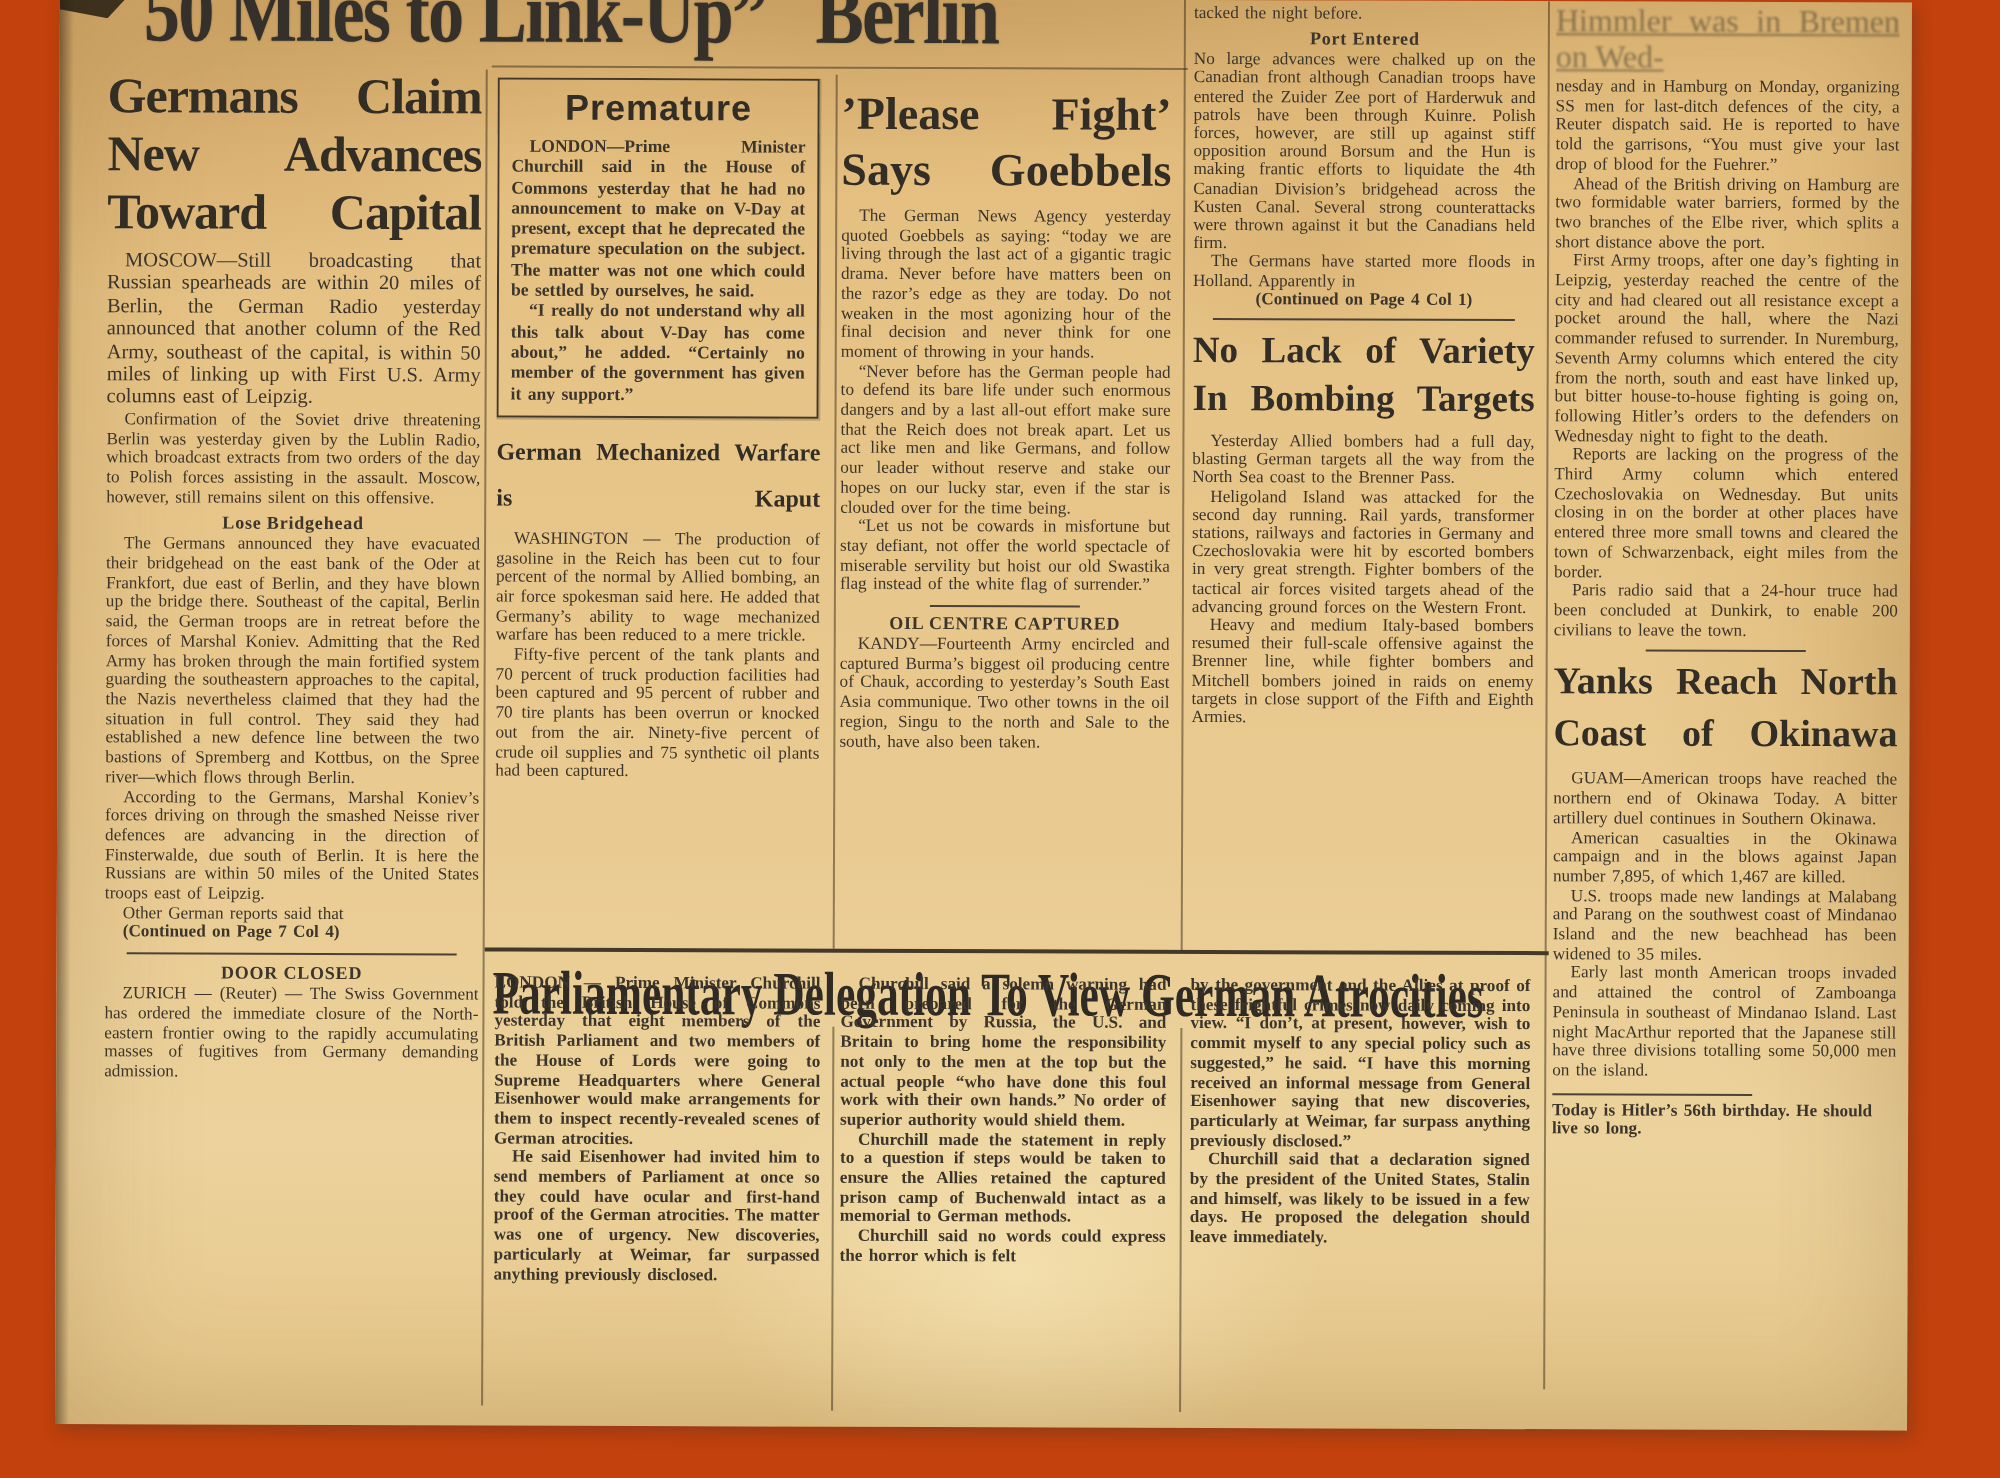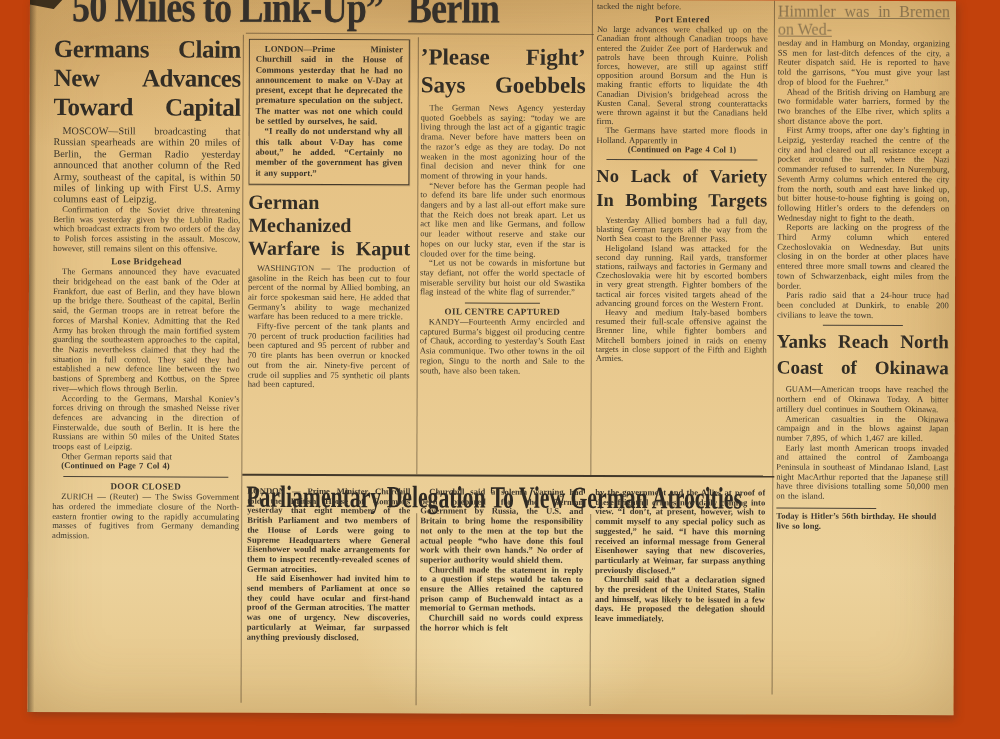--- a/index.html
+++ b/index.html
@@ -32,21 +32,21 @@
   .col1 p.lead{font-size:10.2px;line-height:11.4px;}
   .col2{left:219px;top:40px;width:162px;height:438px;}
   .col3{left:391px;top:42px;width:165px;height:436px;}
   .col4{left:567px;top:2px;width:171px;height:476px;}
   .col4 p{line-height:9.2px;}
   .col5{left:748px;top:2px;width:172px;height:706px;}
 
   .headline{margin:0 0 4px 0;font-weight:bold;color:#322d25;text-align:justify;text-align-last:justify;}
   .hl-xl{font-size:25px;line-height:29px;letter-spacing:-.5px;}
   .hl-goebbels{font-size:23px;line-height:28px;margin-top:2px;}
-  .hl-md{font-size:20px;line-height:23px;margin-top:6px;}
+  .hl-md{font-size:12px;line-height:23px;margin-top:6px;}
   .hl-bomb{font-size:18.5px;line-height:24px;margin-top:4px;}
   .hl-oki{font-size:19px;line-height:26px;margin-top:3px;}
   .kicker{margin:3px 0 1px 0;font-size:9px;font-weight:bold;text-align:center;letter-spacing:.4px;}
   .continued{font-weight:bold;text-align:left;}
   .continued.center{text-align:center;text-indent:0;}
   .hr-line{border:0;border-top:1px solid #4a4236;width:88%;margin:5px auto 4px;}
   .hr-short{border:0;border-top:1px solid #4a4236;width:46%;margin:5px auto 3px;}
   .hr-note{border:0;border-top:1px solid #4a4236;width:58%;margin:6px auto 3px 0;}
 
   .boxed{border:1.6px solid #43392a;padding:4px 6px 6px;margin:0 1px 6px 0;box-shadow:0 0 0 1px rgba(67,57,42,.25);}
@@ -94,20 +94,21 @@
       <p>According to the Germans, Marshal Koniev’s forces driving on through the smashed Neisse river defences are advancing in the direction of Finsterwalde, due south of Berlin. It is here the Russians are within 50 miles of the United States troops east of Leipzig.</p>
       <p>Other German reports said that</p>
       <p class="continued">(Continued on Page 7 Col 4)</p>
       <hr class="hr-line">
       <h3 class="kicker">DOOR CLOSED</h3>
       <p>ZURICH — (Reuter) — The Swiss Government has ordered the immediate closure of the North-eastern frontier owing to the rapidly accumulating masses of fugitives from Germany demanding admission.</p>
     </section>
 
     <section class="col col2">
       <div class="boxed">
+        <h2 class="boxed-title">Premature</h2>
         <p>LONDON—Prime Minister Churchill said in the House of Commons yesterday that he had no announcement to make on V-Day at present, except that he deprecated the premature speculation on the subject. The matter was not one which could be settled by ourselves, he said.</p>
         <p>“I really do not understand why all this talk about V-Day has come about,” he added. “Certainly no member of the government has given it any support.”</p>
       </div>
       <h2 class="headline hl-md">German Mechanized Warfare is Kaput</h2>
       <p>WASHINGTON — The production of gasoline in the Reich has been cut to four percent of the normal by Allied bombing, an air force spokesman said here. He added that Germany’s ability to wage mechanized warfare has been reduced to a mere trickle.</p>
       <p>Fifty-five percent of the tank plants and 70 percent of truck production facilities had been captured and 95 percent of rubber and 70 tire plants has been overrun or knocked out from the air. Ninety-five percent of crude oil supplies and 75 synthetic oil plants had been captured.</p>
     </section>
 
     <section class="col col3">
       <h2 class="headline hl-goebbels">’Please Fight’ Says Goebbels</h2>
@@ -136,20 +137,21 @@
       <span class="cutline">Himmler was in Bremen on Wed-</span>
       <p class="noindent">nesday and in Hamburg on Monday, organizing SS men for last-ditch defences of the city, a Reuter dispatch said. He is reported to have told the garrisons, “You must give your last drop of blood for the Fuehrer.”</p>
       <p>Ahead of the British driving on Hamburg are two formidable water barriers, formed by the two branches of the Elbe river, which splits a short distance above the port.</p>
       <p>First Army troops, after one day’s fighting in Leipzig, yesterday reached the centre of the city and had cleared out all resistance except a pocket around the hall, where the Nazi commander refused to surrender. In Nuremburg, Seventh Army columns which entered the city from the north, south and east have linked up, but bitter house-to-house fighting is going on, following Hitler’s orders to the defenders on Wednesday night to fight to the death.</p>
       <p>Reports are lacking on the progress of the Third Army column which entered Czechoslovakia on Wednesday. But units closing in on the border at other places have entered three more small towns and cleared the town of Schwarzenback, eight miles from the border.</p>
       <p>Paris radio said that a 24-hour truce had been concluded at Dunkirk, to enable 200 civilians to leave the town.</p>
       <hr class="hr-short">
       <h2 class="headline hl-oki">Yanks Reach North Coast of Okinawa</h2>
       <p>GUAM—American troops have reached the northern end of Okinawa Today. A bitter artillery duel continues in Southern Okinawa.</p>
       <p>American casualties in the Okinawa campaign and in the blows against Japan number 7,895, of which 1,467 are killed.</p>
+      <p>U.S. troops made new landings at Malabang and Parang on the southwest coast of Mindanao Island and the new beachhead has been widened to 35 miles.</p>
       <p>Early last month American troops invaded and attained the control of Zamboanga Peninsula in southeast of Mindanao Island. Last night MacArthur reported that the Japanese still have three divisions totalling some 50,000 men on the island.</p>
       <hr class="hr-note">
       <p class="note noindent">Today is Hitler’s 56th birthday. He should live so long.</p>
     </section>
 
     <div class="rule-above-parl"></div>
     <h2 class="parl-head"><span class="squeeze">Parliamentary Delegation To View German Atrocities</span></h2>
     <section class="col parl-col parl-c1">
       <p class="noindent">LONDON — Prime Minister Churchill told the British House of Commons yesterday that eight members of the British Parliament and two members of the House of Lords were going to Supreme Headquarters where General Eisenhower would make arrangements for them to inspect recently-revealed scenes of German atrocities.</p>
       <p>He said Eisenhower had invited him to send members of Parliament at once so they could have ocular and first-hand proof of the German atrocities. The matter was one of urgency. New discoveries, particularly at Weimar, far surpassed anything previously disclosed.</p>

